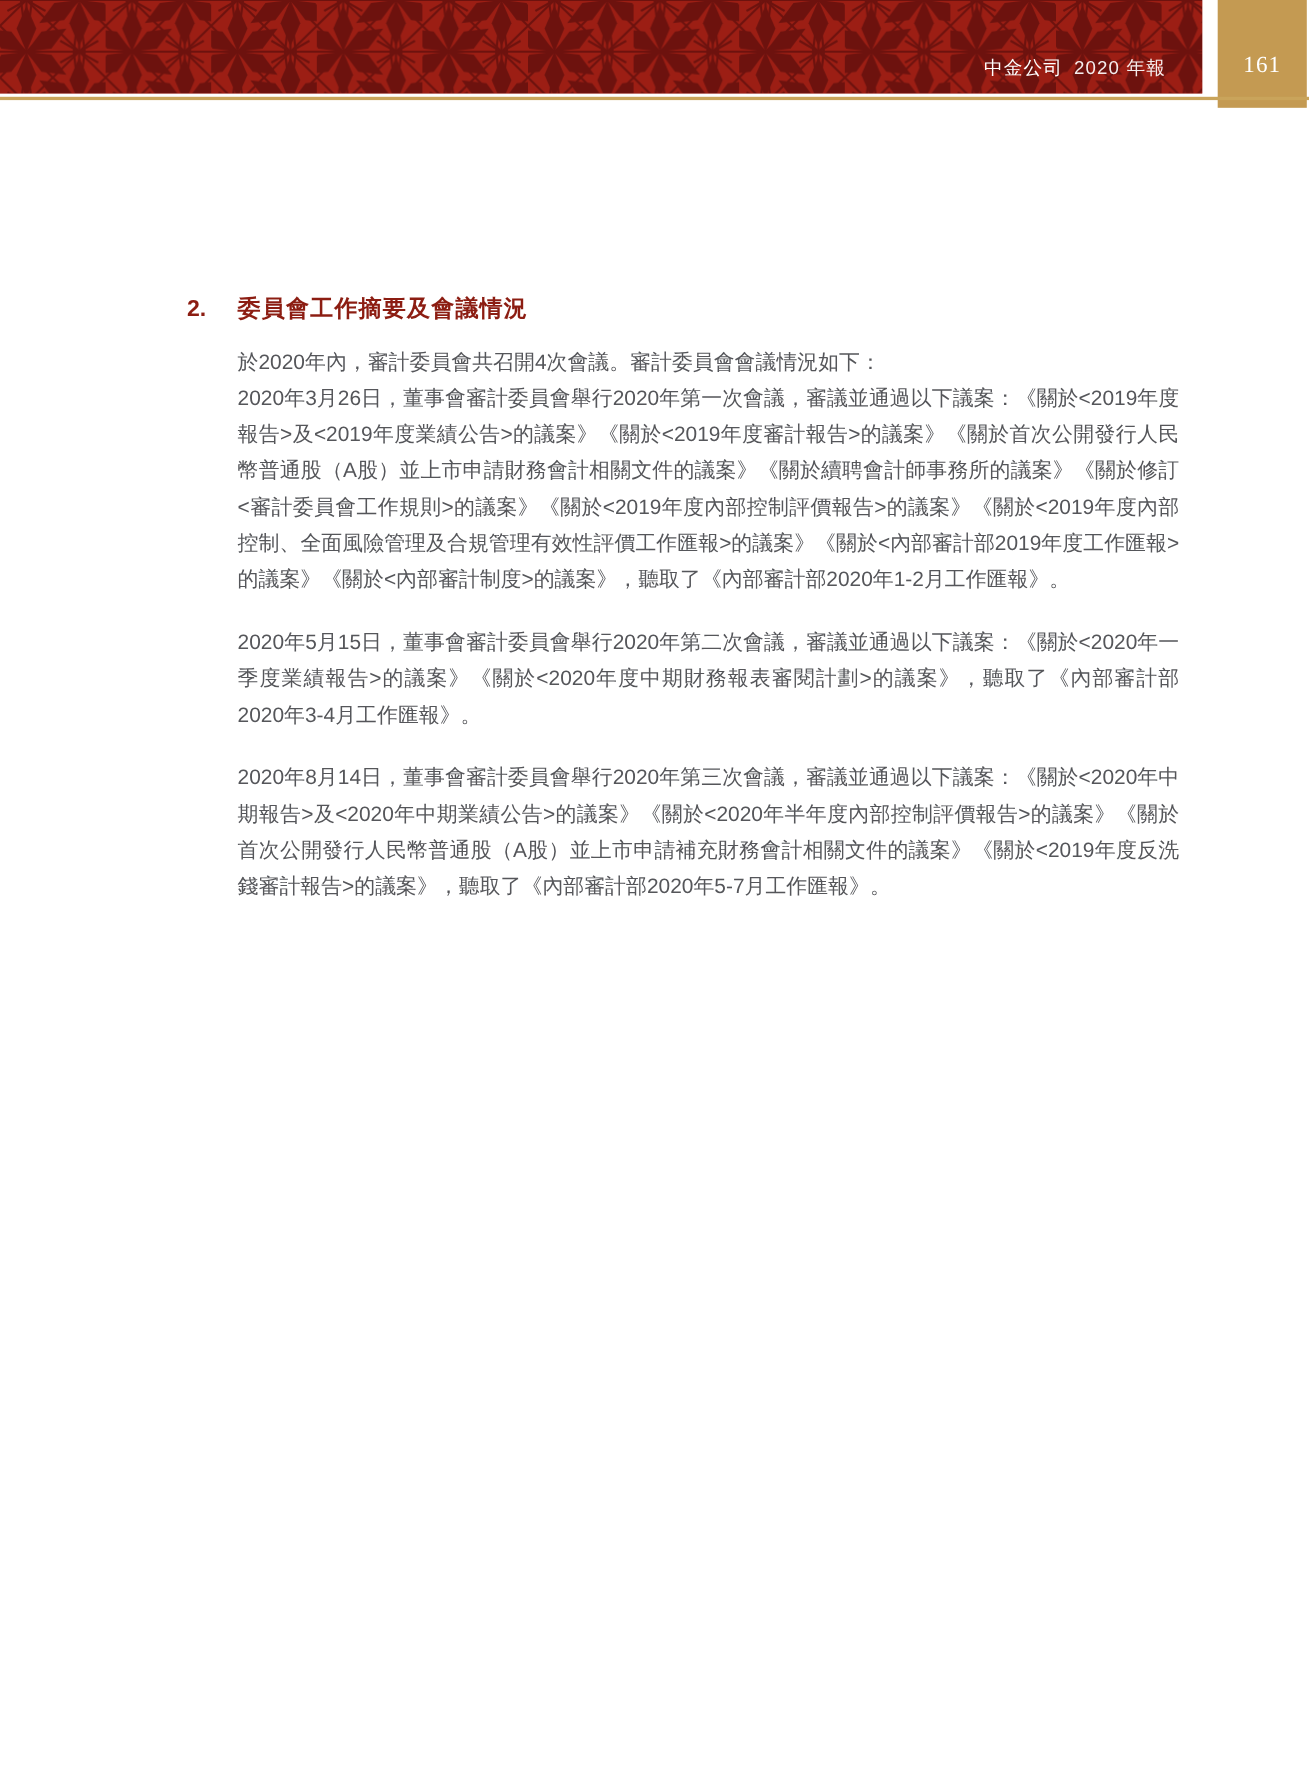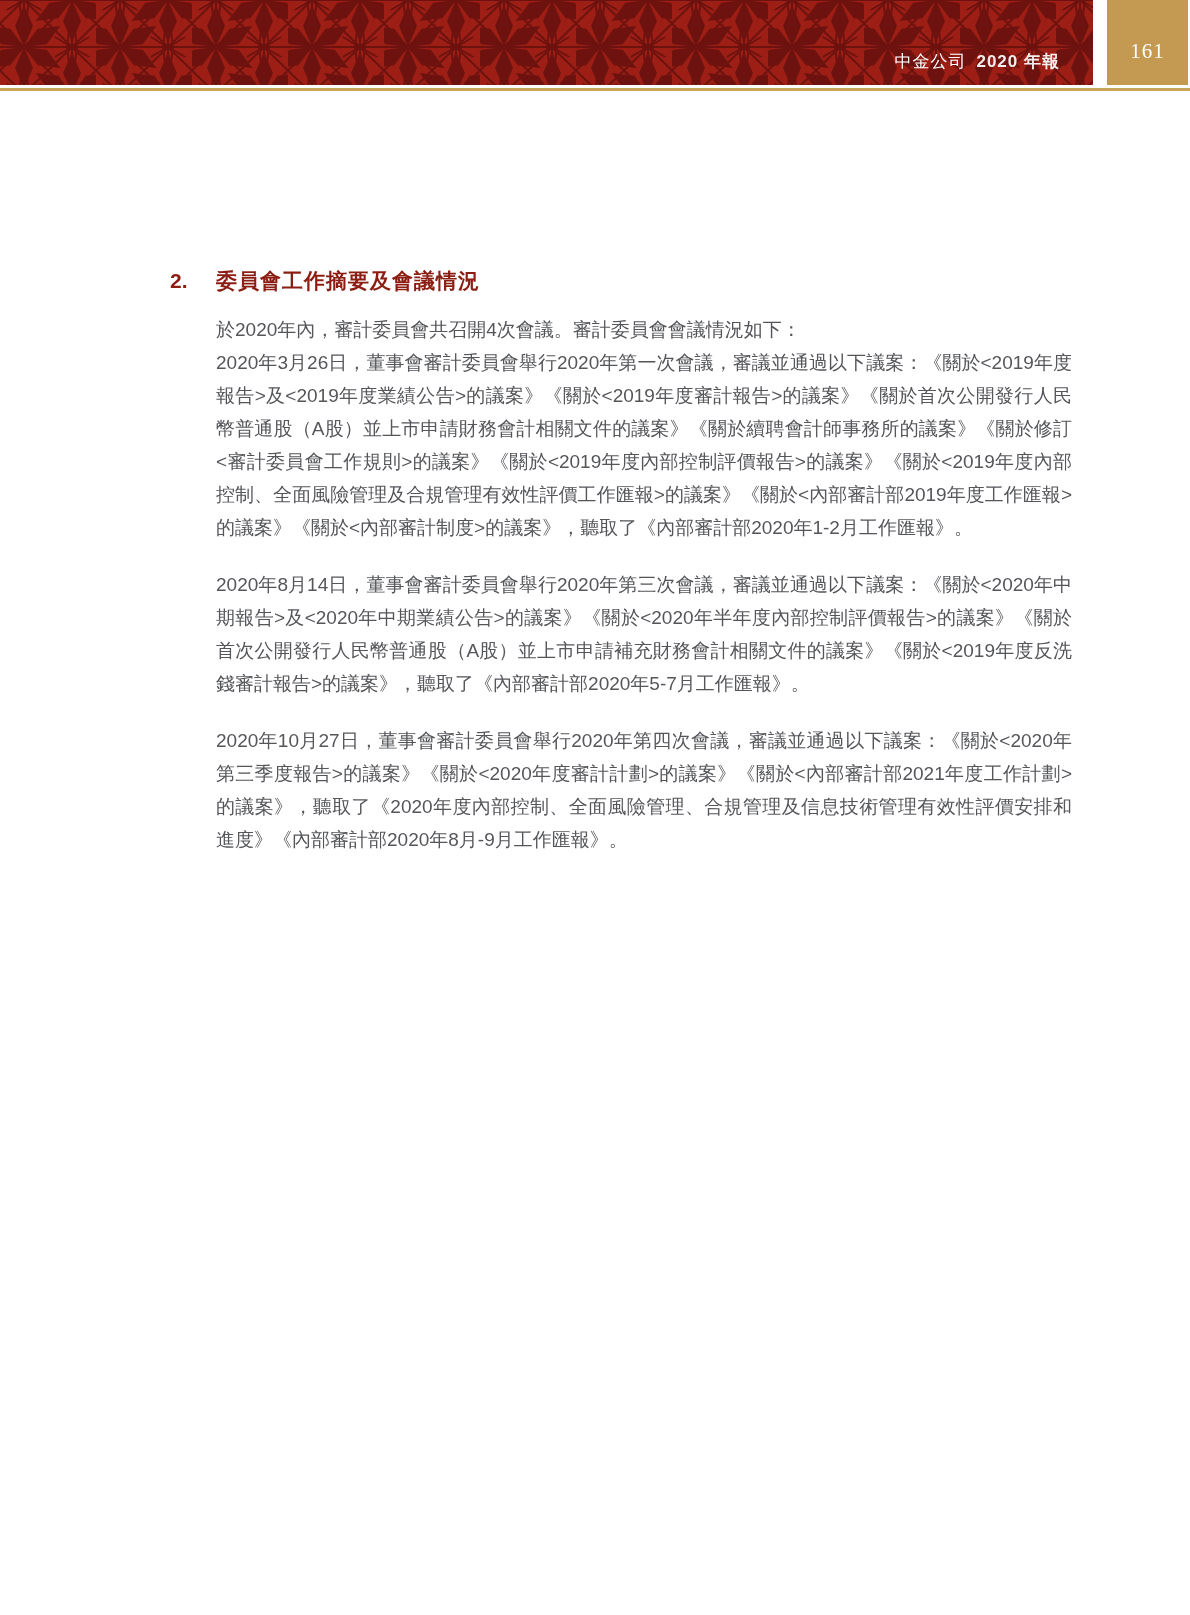--- a/index.html
+++ b/index.html
@@ -21,25 +21,25 @@
   .band svg { position: absolute; left: 0; top: 0; display: block; }
   .brand {
     position: absolute; right: 33px; top: 50px;
     z-index: 2;
     color: #ffffff;
     font-size: 17px;
     white-space: nowrap;
     letter-spacing: 1px;
   }
   .brand .brand-bold { font-weight: 400; margin-right: 10px; }
-  .brand .brand-year { font-weight: 700; opacity: 0.92; }
+  .brand .brand-year { font-weight: 400; opacity: 0.92; }
 
   .page-num-box {
     position: absolute; left: 1107px; top: 0;
-    width: 81px; height: 85px;
+    width: 81px; height: 98px;
     background: #C49A52;
     display: flex; align-items: center; justify-content: center;
     padding-top: 18px;
   }
   .page-num-box span {
     color: #ffffff;
     font-family: "Liberation Serif", serif;
     font-size: 21px;
     letter-spacing: 1px;
   }
@@ -118,15 +118,15 @@
 <div class="gold-rule"></div>
 
 <div class="section-heading">
   <span class="sec-num">2.</span>
   <span class="sec-title">委員會工作摘要及會議情況</span>
 </div>
 
 <div class="content">
   <p class="intro">於2020年內，審計委員會共召開4次會議。審計委員會會議情況如下：</p>
   <p class="para">2020年3月26日，董事會審計委員會舉行2020年第一次會議，審議並通過以下議案：《關於&lt;2019年度報告&gt;及&lt;2019年度業績公告&gt;的議案》《關於&lt;2019年度審計報告&gt;的議案》《關於首次公開發行人民幣普通股（A股）並上市申請財務會計相關文件的議案》《關於續聘會計師事務所的議案》《關於修訂&lt;審計委員會工作規則&gt;的議案》《關於&lt;2019年度內部控制評價報告&gt;的議案》《關於&lt;2019年度內部控制、全面風險管理及合規管理有效性評價工作匯報&gt;的議案》《關於&lt;內部審計部2019年度工作匯報&gt;的議案》《關於&lt;內部審計制度&gt;的議案》，聽取了《內部審計部2020年1-2月工作匯報》。</p>
+  <p class="para">2020年5月15日，董事會審計委員會舉行2020年第二次會議，審議並通過以下議案：《關於&lt;2020年一季度業績報告&gt;的議案》《關於&lt;2020年度中期財務報表審閱計劃&gt;的議案》，聽取了《內部審計部2020年3-4月工作匯報》。</p>
   <p class="para">2020年8月14日，董事會審計委員會舉行2020年第三次會議，審議並通過以下議案：《關於&lt;2020年中期報告&gt;及&lt;2020年中期業績公告&gt;的議案》《關於&lt;2020年半年度內部控制評價報告&gt;的議案》《關於首次公開發行人民幣普通股（A股）並上市申請補充財務會計相關文件的議案》《關於&lt;2019年度反洗錢審計報告&gt;的議案》，聽取了《內部審計部2020年5-7月工作匯報》。</p>
-  <p class="para">2020年10月27日，董事會審計委員會舉行2020年第四次會議，審議並通過以下議案：《關於&lt;2020年第三季度報告&gt;的議案》《關於&lt;2020年度審計計劃&gt;的議案》《關於&lt;內部審計部2021年度工作計劃&gt;的議案》，聽取了《2020年度內部控制、全面風險管理、合規管理及信息技術管理有效性評價安排和進度》《內部審計部2020年8月-9月工作匯報》。</p>
 </div>
 
 </body></html>

